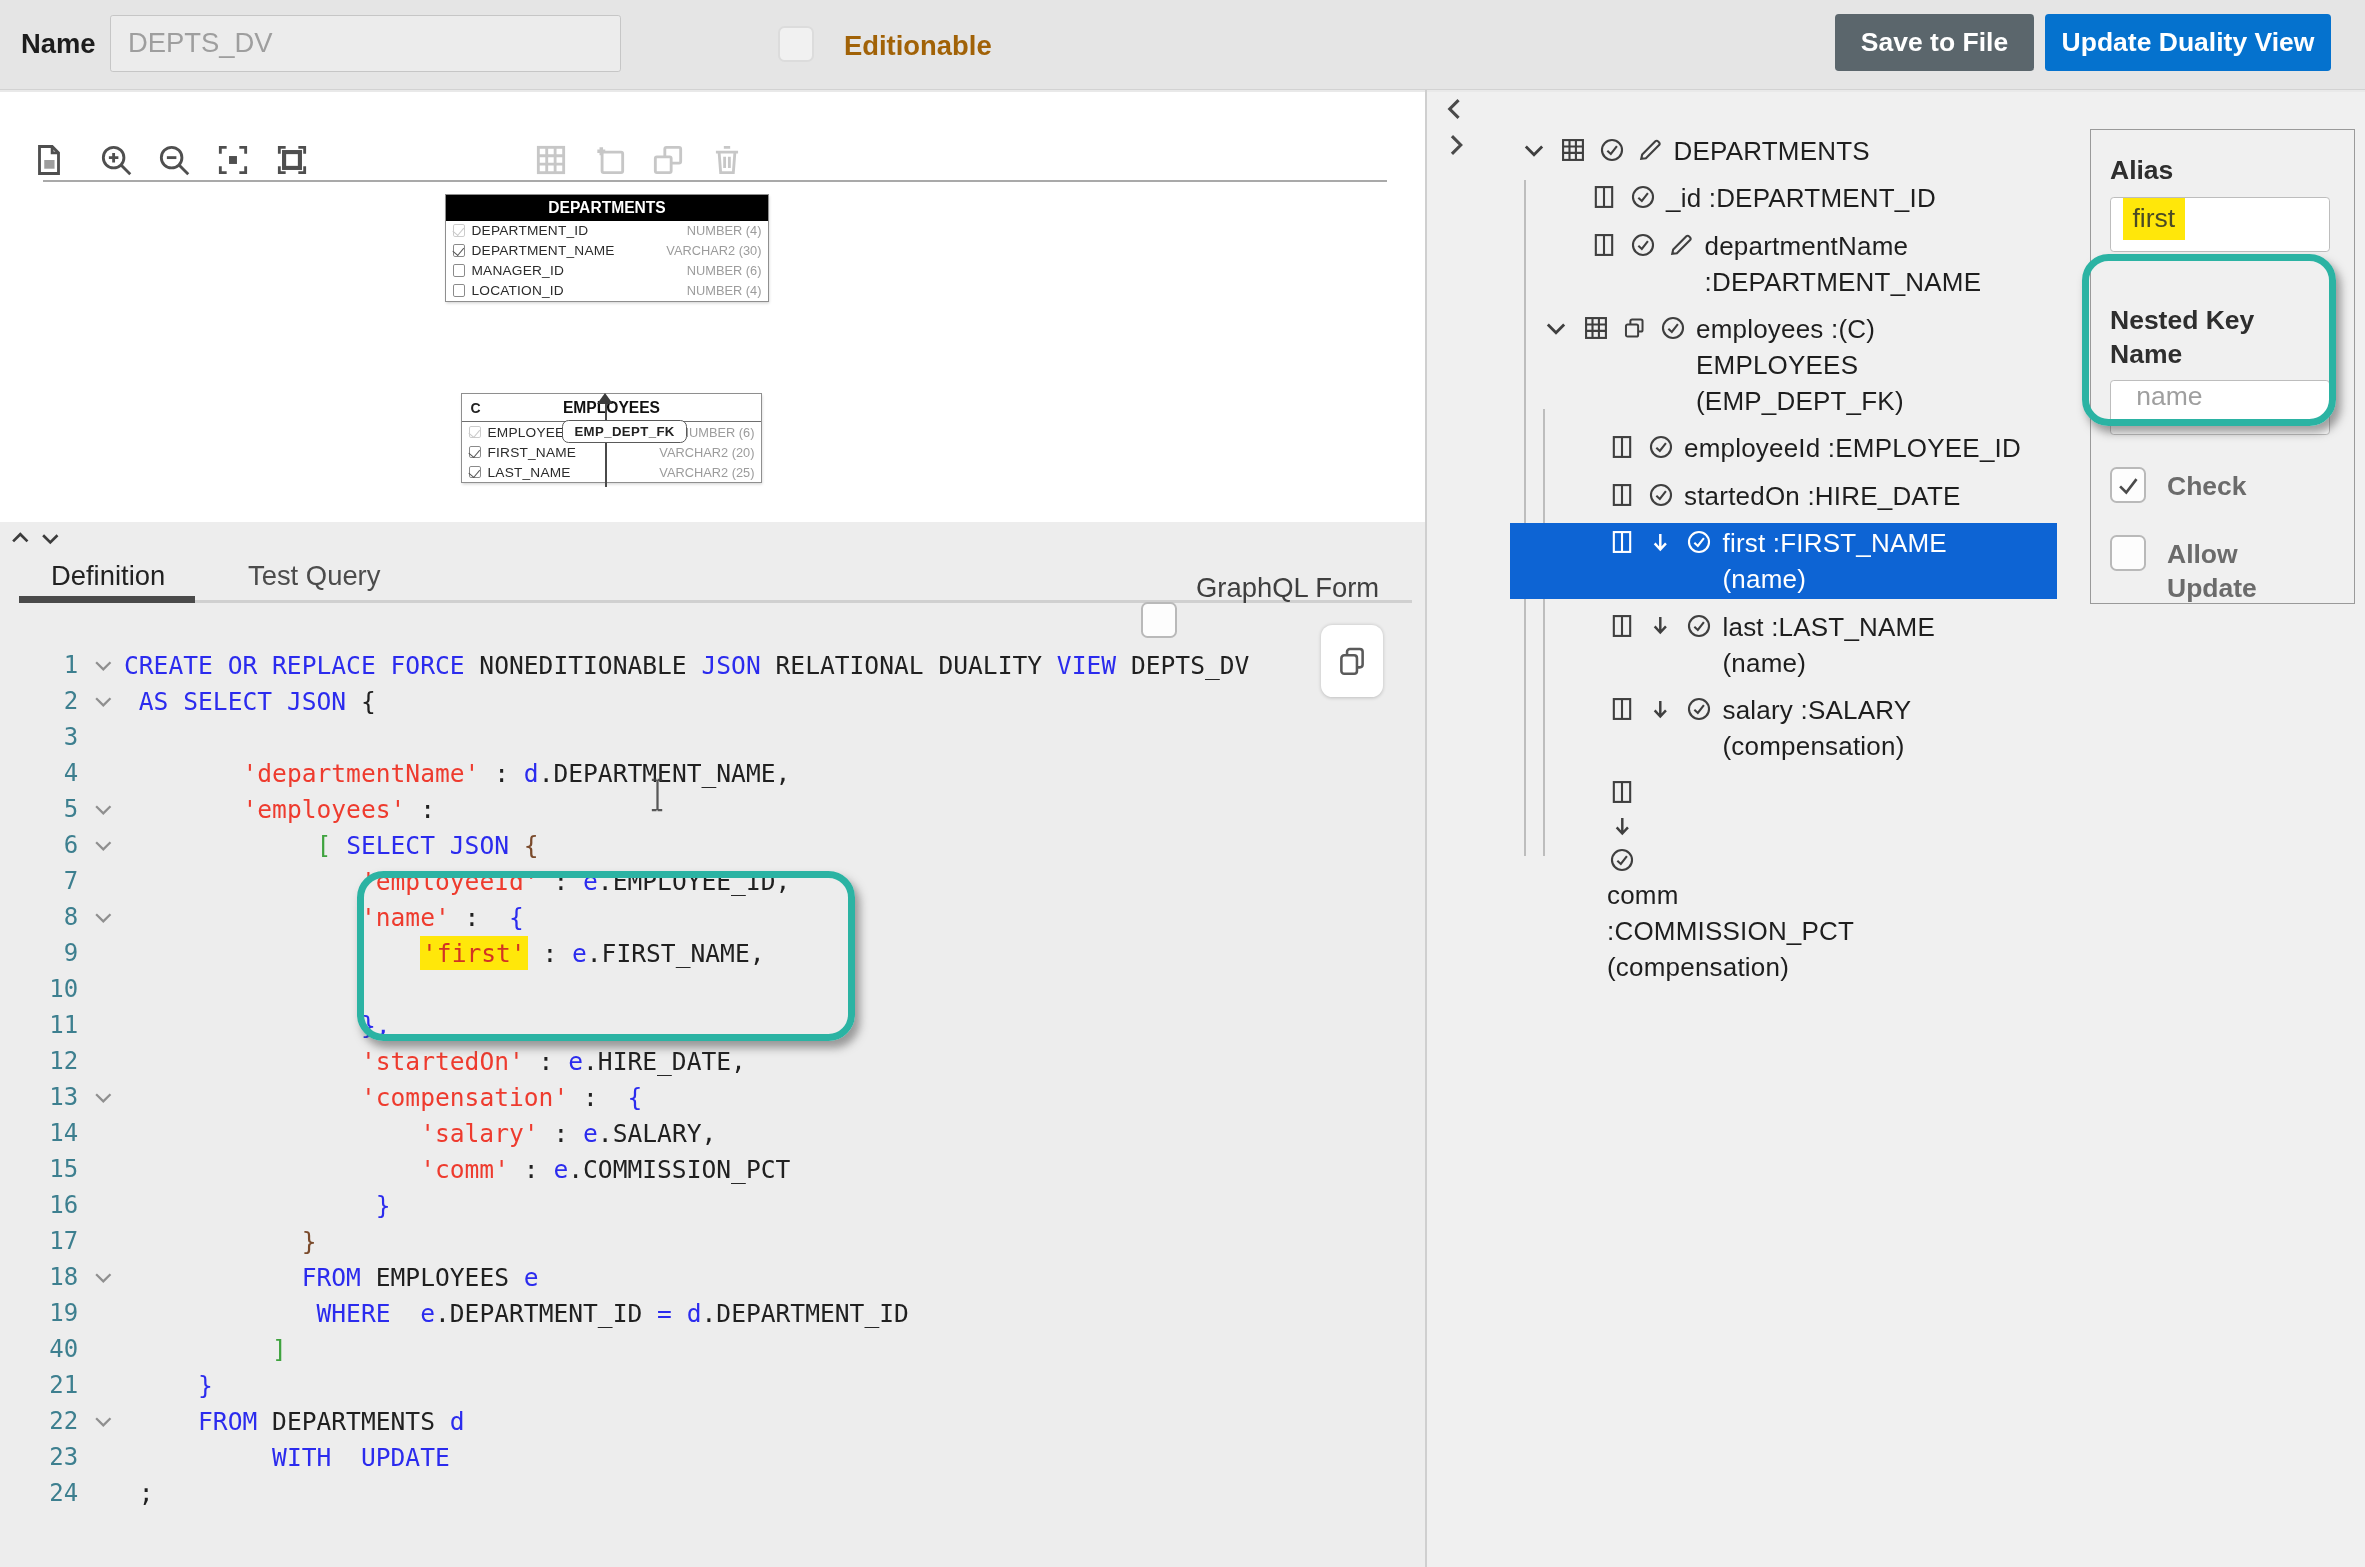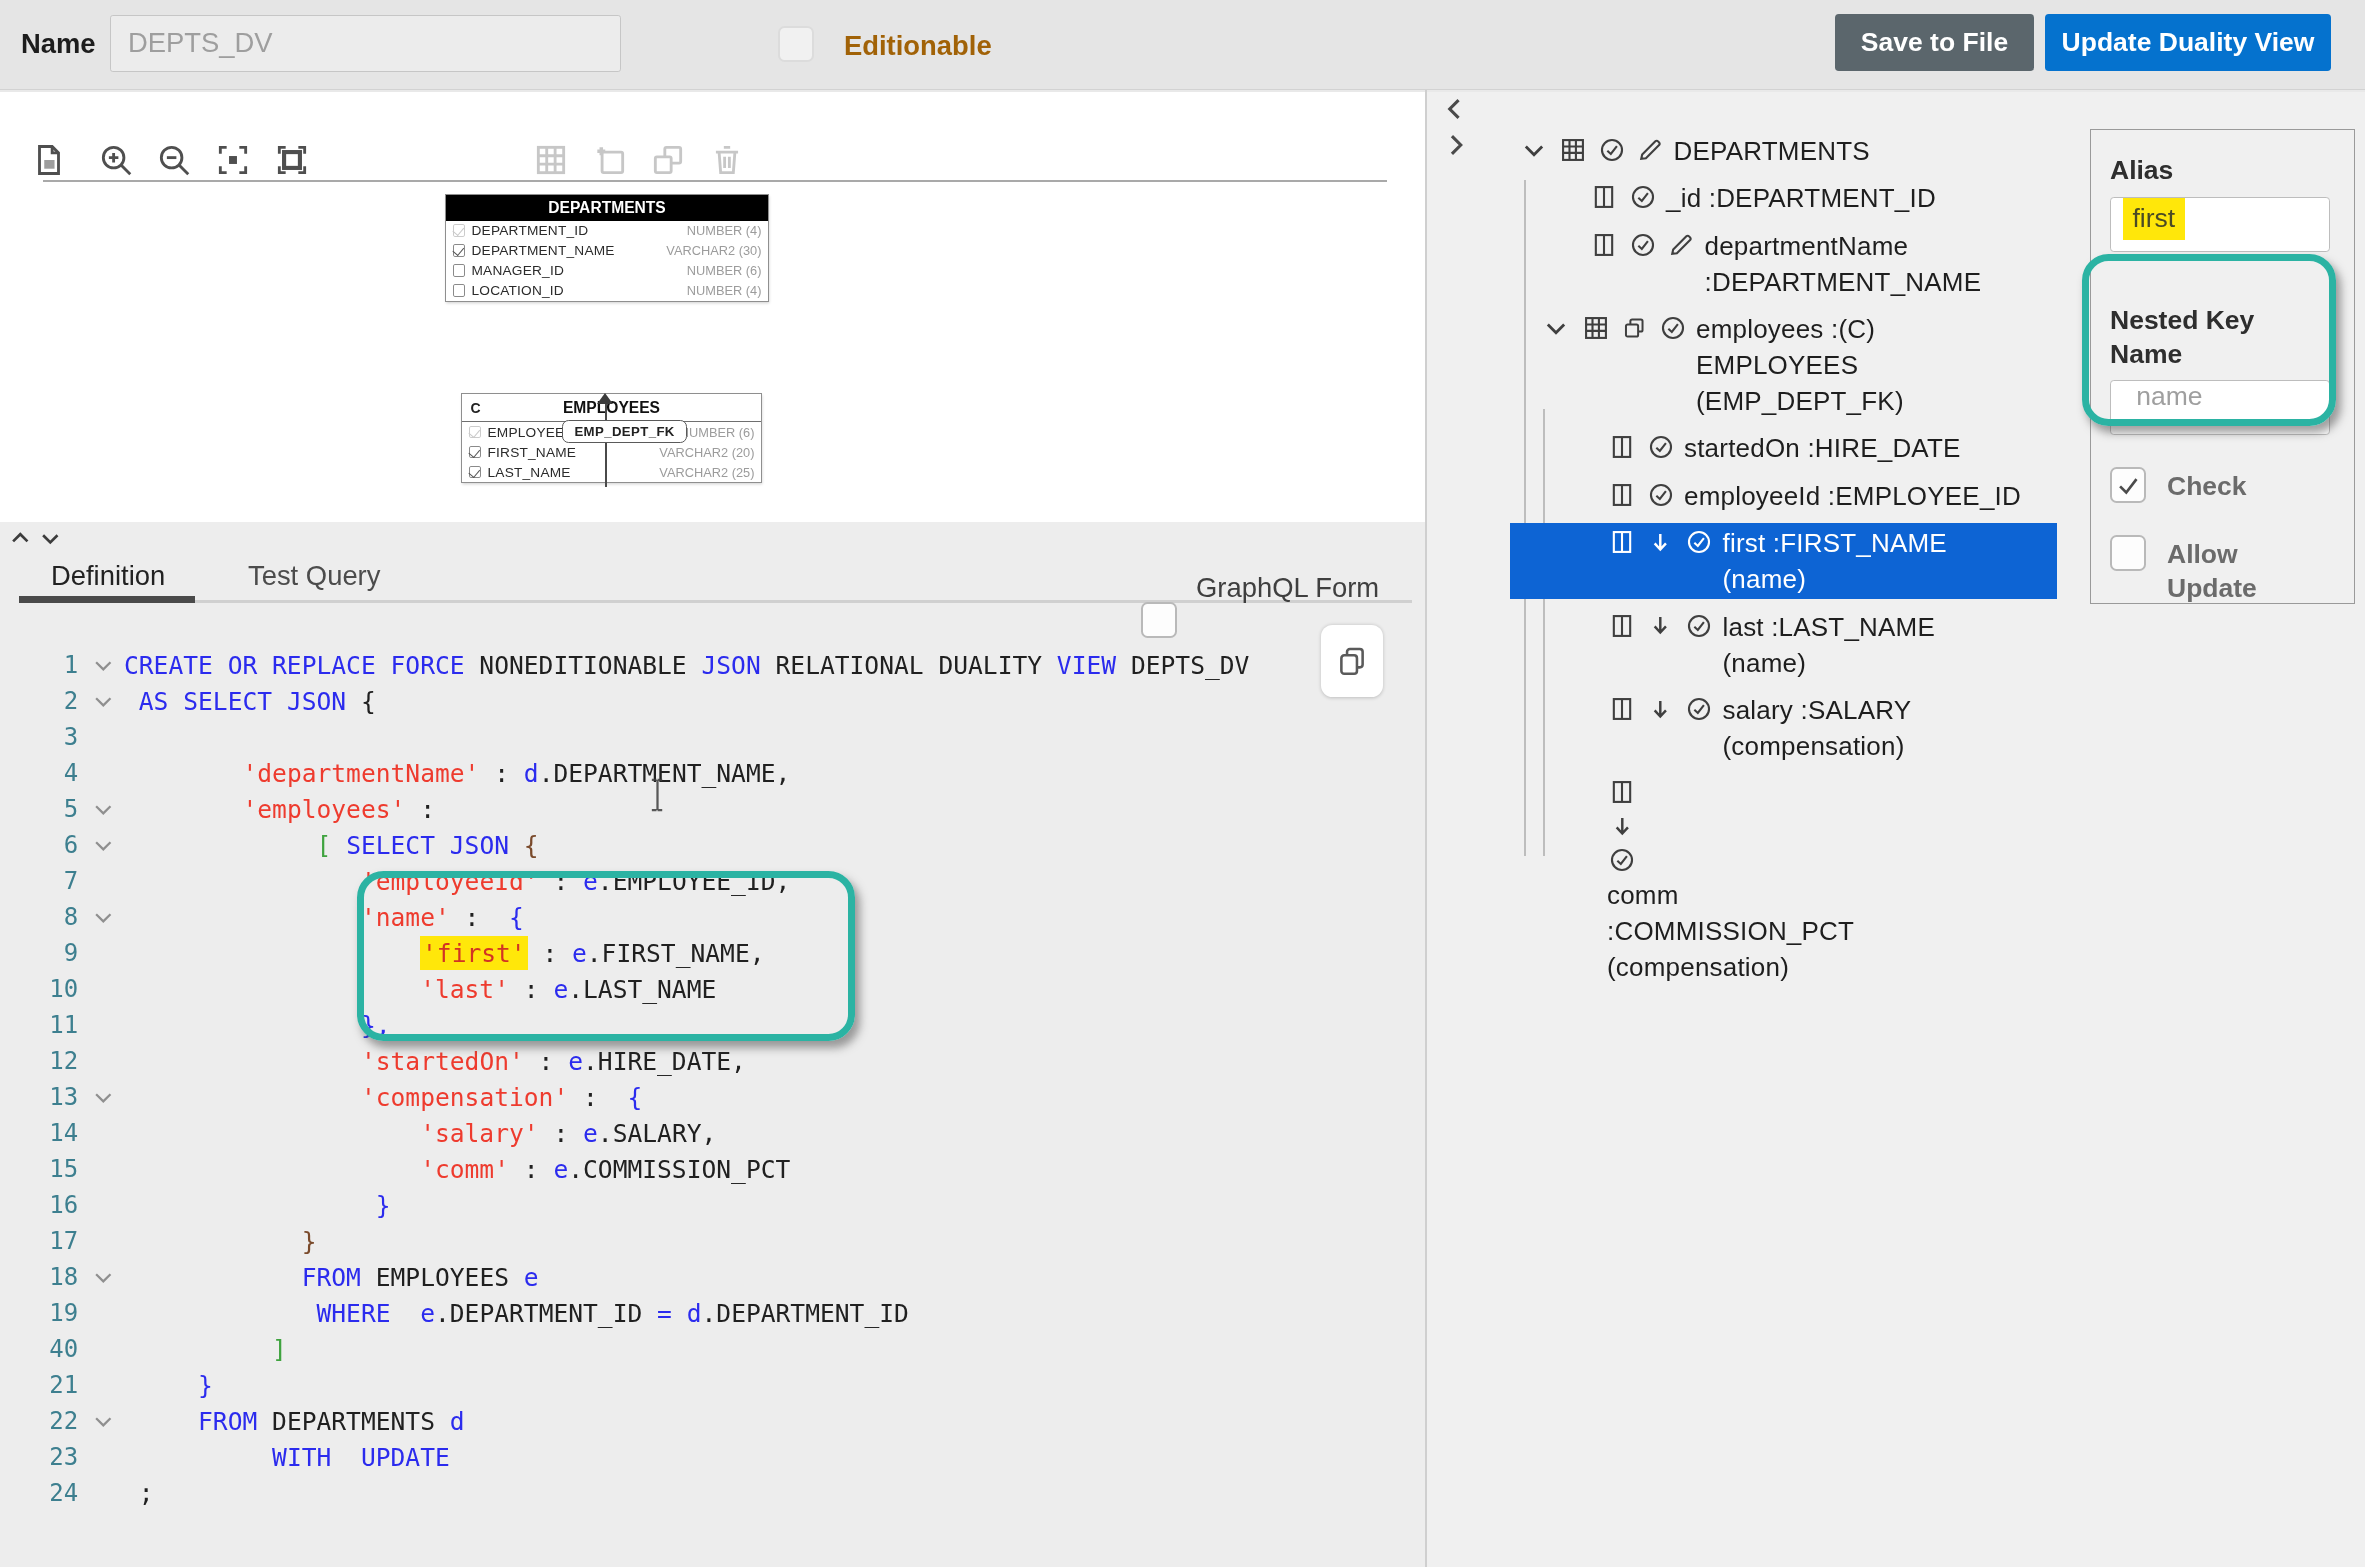--- a/index.html
+++ b/index.html
@@ -314,21 +314,20 @@
       <span class="code-text"><span class="tok txt">                </span><span class="tok str">'name'</span><span class="tok txt"> :  </span><span class="tok kw">{</span></span>
     </div>
     <div class="code-line">
       <span class="ln">9</span>
       <span class="fold"></span>
       <span class="code-text"><span class="tok txt">                    </span><span class="tok hl">'first'</span><span class="tok txt"> : </span><span class="tok kw">e</span><span class="tok txt">.FIRST_NAME,</span></span>
     </div>
     <div class="code-line">
       <span class="ln">10</span>
       <span class="fold"></span>
-      <span class="code-text"><span class="tok txt">                    </span><span class="tok str">'last'</span><span class="tok txt"> : </span><span class="tok kw">e</span><span class="tok txt">.LAST_NAME</span></span>
     </div>
     <div class="code-line">
       <span class="ln">11</span>
       <span class="fold"></span>
       <span class="code-text"><span class="tok txt">                </span><span class="tok kw">},</span></span>
     </div>
     <div class="code-line">
       <span class="ln">12</span>
       <span class="fold"></span>
       <span class="code-text"><span class="tok txt">                </span><span class="tok str">'startedOn'</span><span class="tok txt"> : </span><span class="tok kw">e</span><span class="tok txt">.HIRE_DATE,</span></span>
@@ -532,38 +531,38 @@
           <path d="M12 3.5v17"></path>
         </svg>
       </span>
       <span class="ticon">
         <svg width="28" height="28" viewBox="0 0 24 24" fill="none" stroke="currentColor" stroke-width="1.8">
           <circle cx="12" cy="12" r="8.6"></circle>
           <polyline points="8,12.6 11,15.4 16.2,8.6"></polyline>
         </svg>
       </span>
       <div class="tlines">
+        <div>employeeId :EMPLOYEE_ID</div>
+      </div>
+    </div>
+    <div class="tree-row" style="padding-left: 97px;">
+      <span class="ticon">
+        <svg width="28" height="28" viewBox="0 0 24 24" fill="none" stroke="currentColor" stroke-width="1.8">
+          <rect x="5" y="3.5" width="14" height="17"></rect>
+          <path d="M12 3.5v17"></path>
+        </svg>
+      </span>
+      <span class="ticon">
+        <svg width="28" height="28" viewBox="0 0 24 24" fill="none" stroke="currentColor" stroke-width="1.8">
+          <circle cx="12" cy="12" r="8.6"></circle>
+          <polyline points="8,12.6 11,15.4 16.2,8.6"></polyline>
+        </svg>
+      </span>
+      <div class="tlines">
         <div>startedOn :HIRE_DATE</div>
-      </div>
-    </div>
-    <div class="tree-row" style="padding-left: 97px;">
-      <span class="ticon">
-        <svg width="28" height="28" viewBox="0 0 24 24" fill="none" stroke="currentColor" stroke-width="1.8">
-          <rect x="5" y="3.5" width="14" height="17"></rect>
-          <path d="M12 3.5v17"></path>
-        </svg>
-      </span>
-      <span class="ticon">
-        <svg width="28" height="28" viewBox="0 0 24 24" fill="none" stroke="currentColor" stroke-width="1.8">
-          <circle cx="12" cy="12" r="8.6"></circle>
-          <polyline points="8,12.6 11,15.4 16.2,8.6"></polyline>
-        </svg>
-      </span>
-      <div class="tlines">
-        <div>employeeId :EMPLOYEE_ID</div>
       </div>
     </div>
     <div class="tree-row selected" style="padding-left: 97px;">
       <span class="ticon">
         <svg width="28" height="28" viewBox="0 0 24 24" fill="none" stroke="currentColor" stroke-width="1.8">
           <rect x="5" y="3.5" width="14" height="17"></rect>
           <path d="M12 3.5v17"></path>
         </svg>
       </span>
       <span class="ticon">

